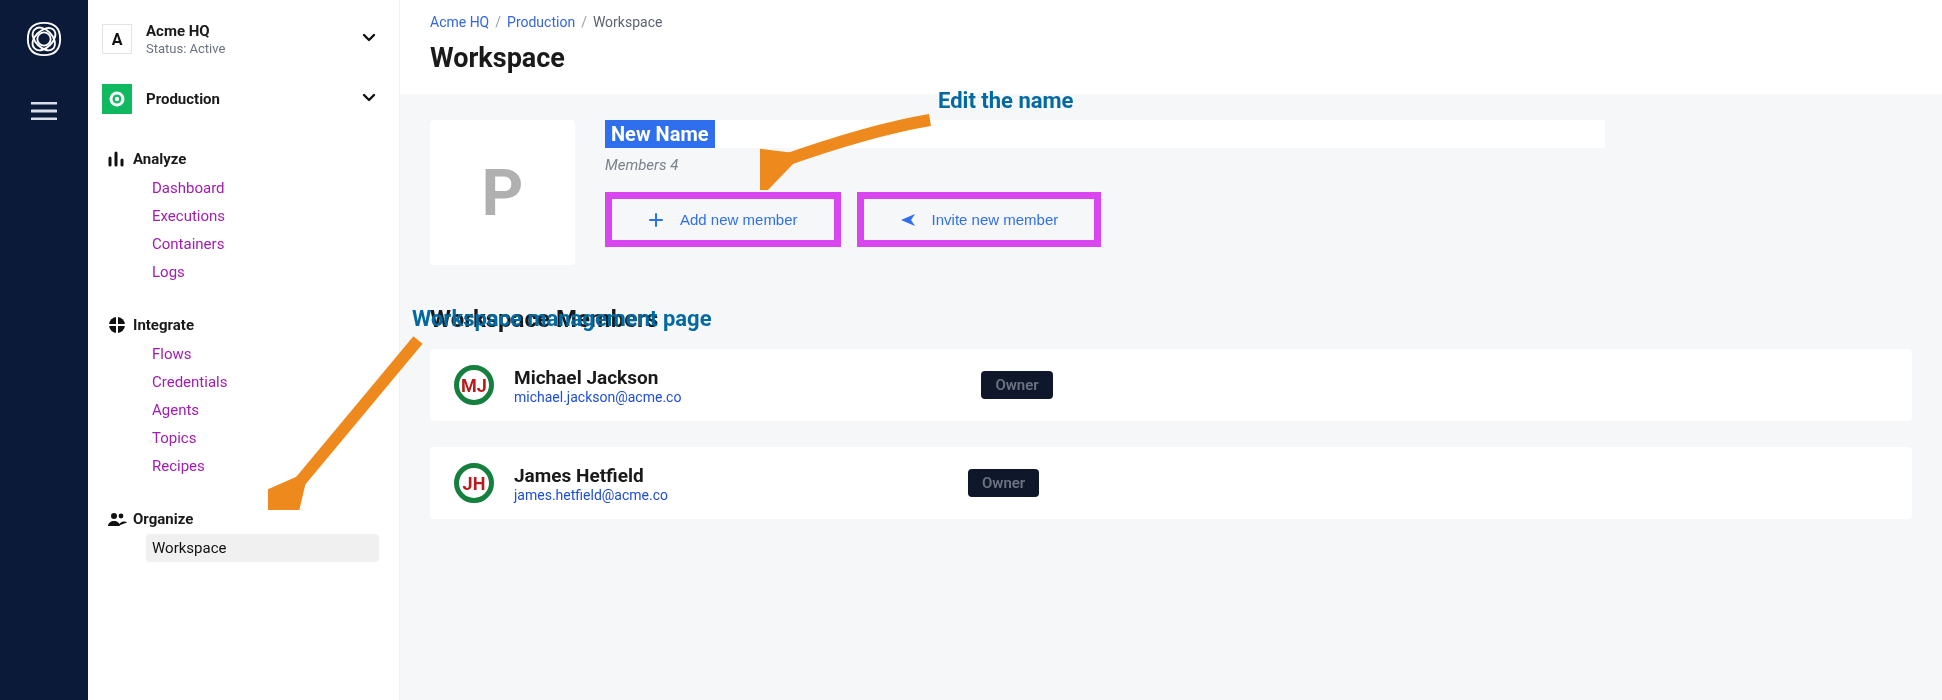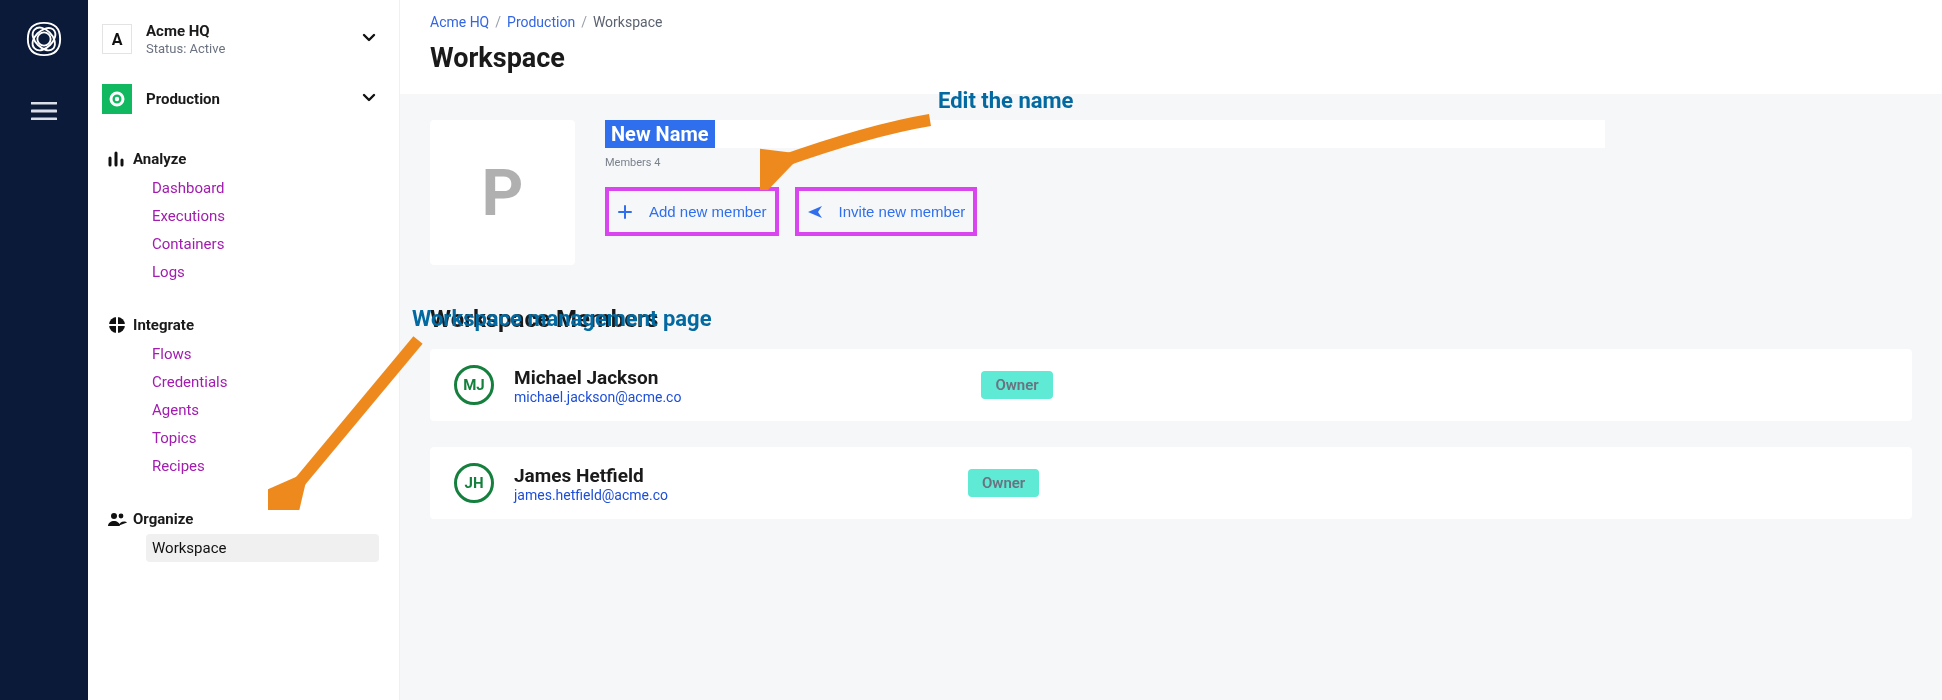--- a/index.html
+++ b/index.html
@@ -53,30 +53,30 @@
   .panel { background:#f6f7f8; flex:1; padding:26px 30px 0 30px; overflow:auto;}
   .ws-card { display:flex; align-items:flex-start; gap:30px; padding:0 0 40px 0;}
   .ws-avatar { width:145px; height:145px; background:#fff; display:flex; align-items:center; justify-content:center; border-radius:4px; font-size:65px; font-weight:700; color:#b0b0b0;}
   .ws-info { display:flex; flex-direction:column; align-items:flex-start;}
   .ws-name-wrap {
     background:#fff;
     padding:0 10px 0 0;
     width: 1000px;
   }
   .ws-name { color:#fff; background:#2f6fed; font-size:20px; font-weight:700; padding:2px 6px; display:inline-block;}
-  .ws-members-line { color:#7b828d; font-size:11px; margin-top:8px;}
+  .ws-members-line { color:#7b828d; font-size:15px; margin-top:8px;font-style:italic;}
   .ws-actions { display:flex; gap:16px; margin-top:18px;}
-  .btn-outline { display:flex; align-items:center; gap:16px; color:#2f6fed; border:4px solid #d946ef; background:transparent; padding:12px 8px; font-size:15px; cursor:pointer;}
+  .btn-outline { display:flex; align-items:center; gap:16px; color:#2f6fed; border:7px solid #d946ef; background:transparent; padding:12px 36px; font-size:15px; cursor:pointer;}
   .btn-outline .bicon { width:16px; height:16px; display:flex; align-items:center; justify-content:center;}
   .section-title { font-size:24px; font-weight:700; margin:0 0 16px 0;}
   .member-card { background:#fff; border-radius:4px; display:flex; align-items:center; padding:16px 24px; gap:20px; margin-bottom:26px;}
-  .member-avatar { width:40px;height:40px;border-radius:50%; border:3px solid #15803d; display:flex;align-items:center;justify-content:center; font-size:15px; font-weight:700; color:#15803d;}
+  .member-avatar { width:40px;height:40px;border-radius:50%; border:5px solid #15803d; display:flex;align-items:center;justify-content:center; font-size:18px; font-weight:700; color:#b91c1c;}
   .member-name { font-size:19px; font-weight:700;}
   .member-email { font-size:14px; color:#1d4ed8;}
-  .role-badge { margin-left:280px; background:#5eead4; color:#6b7280; font-weight:600; padding:5px 14px; border-radius:4px; font-size:15px;}
+  .role-badge { margin-left:280px; background:#0f172a; color:#6b7280; font-weight:600; padding:5px 14px; border-radius:4px; font-size:15px;}
 
   
   .anno { position:absolute; color:#0369a1; font-weight:700; font-size:22px; pointer-events:none;}
   .arrow { position:absolute; pointer-events:none;}
 </style>
 </head>
 <body>
 
 <div class="rail">
   <div>

